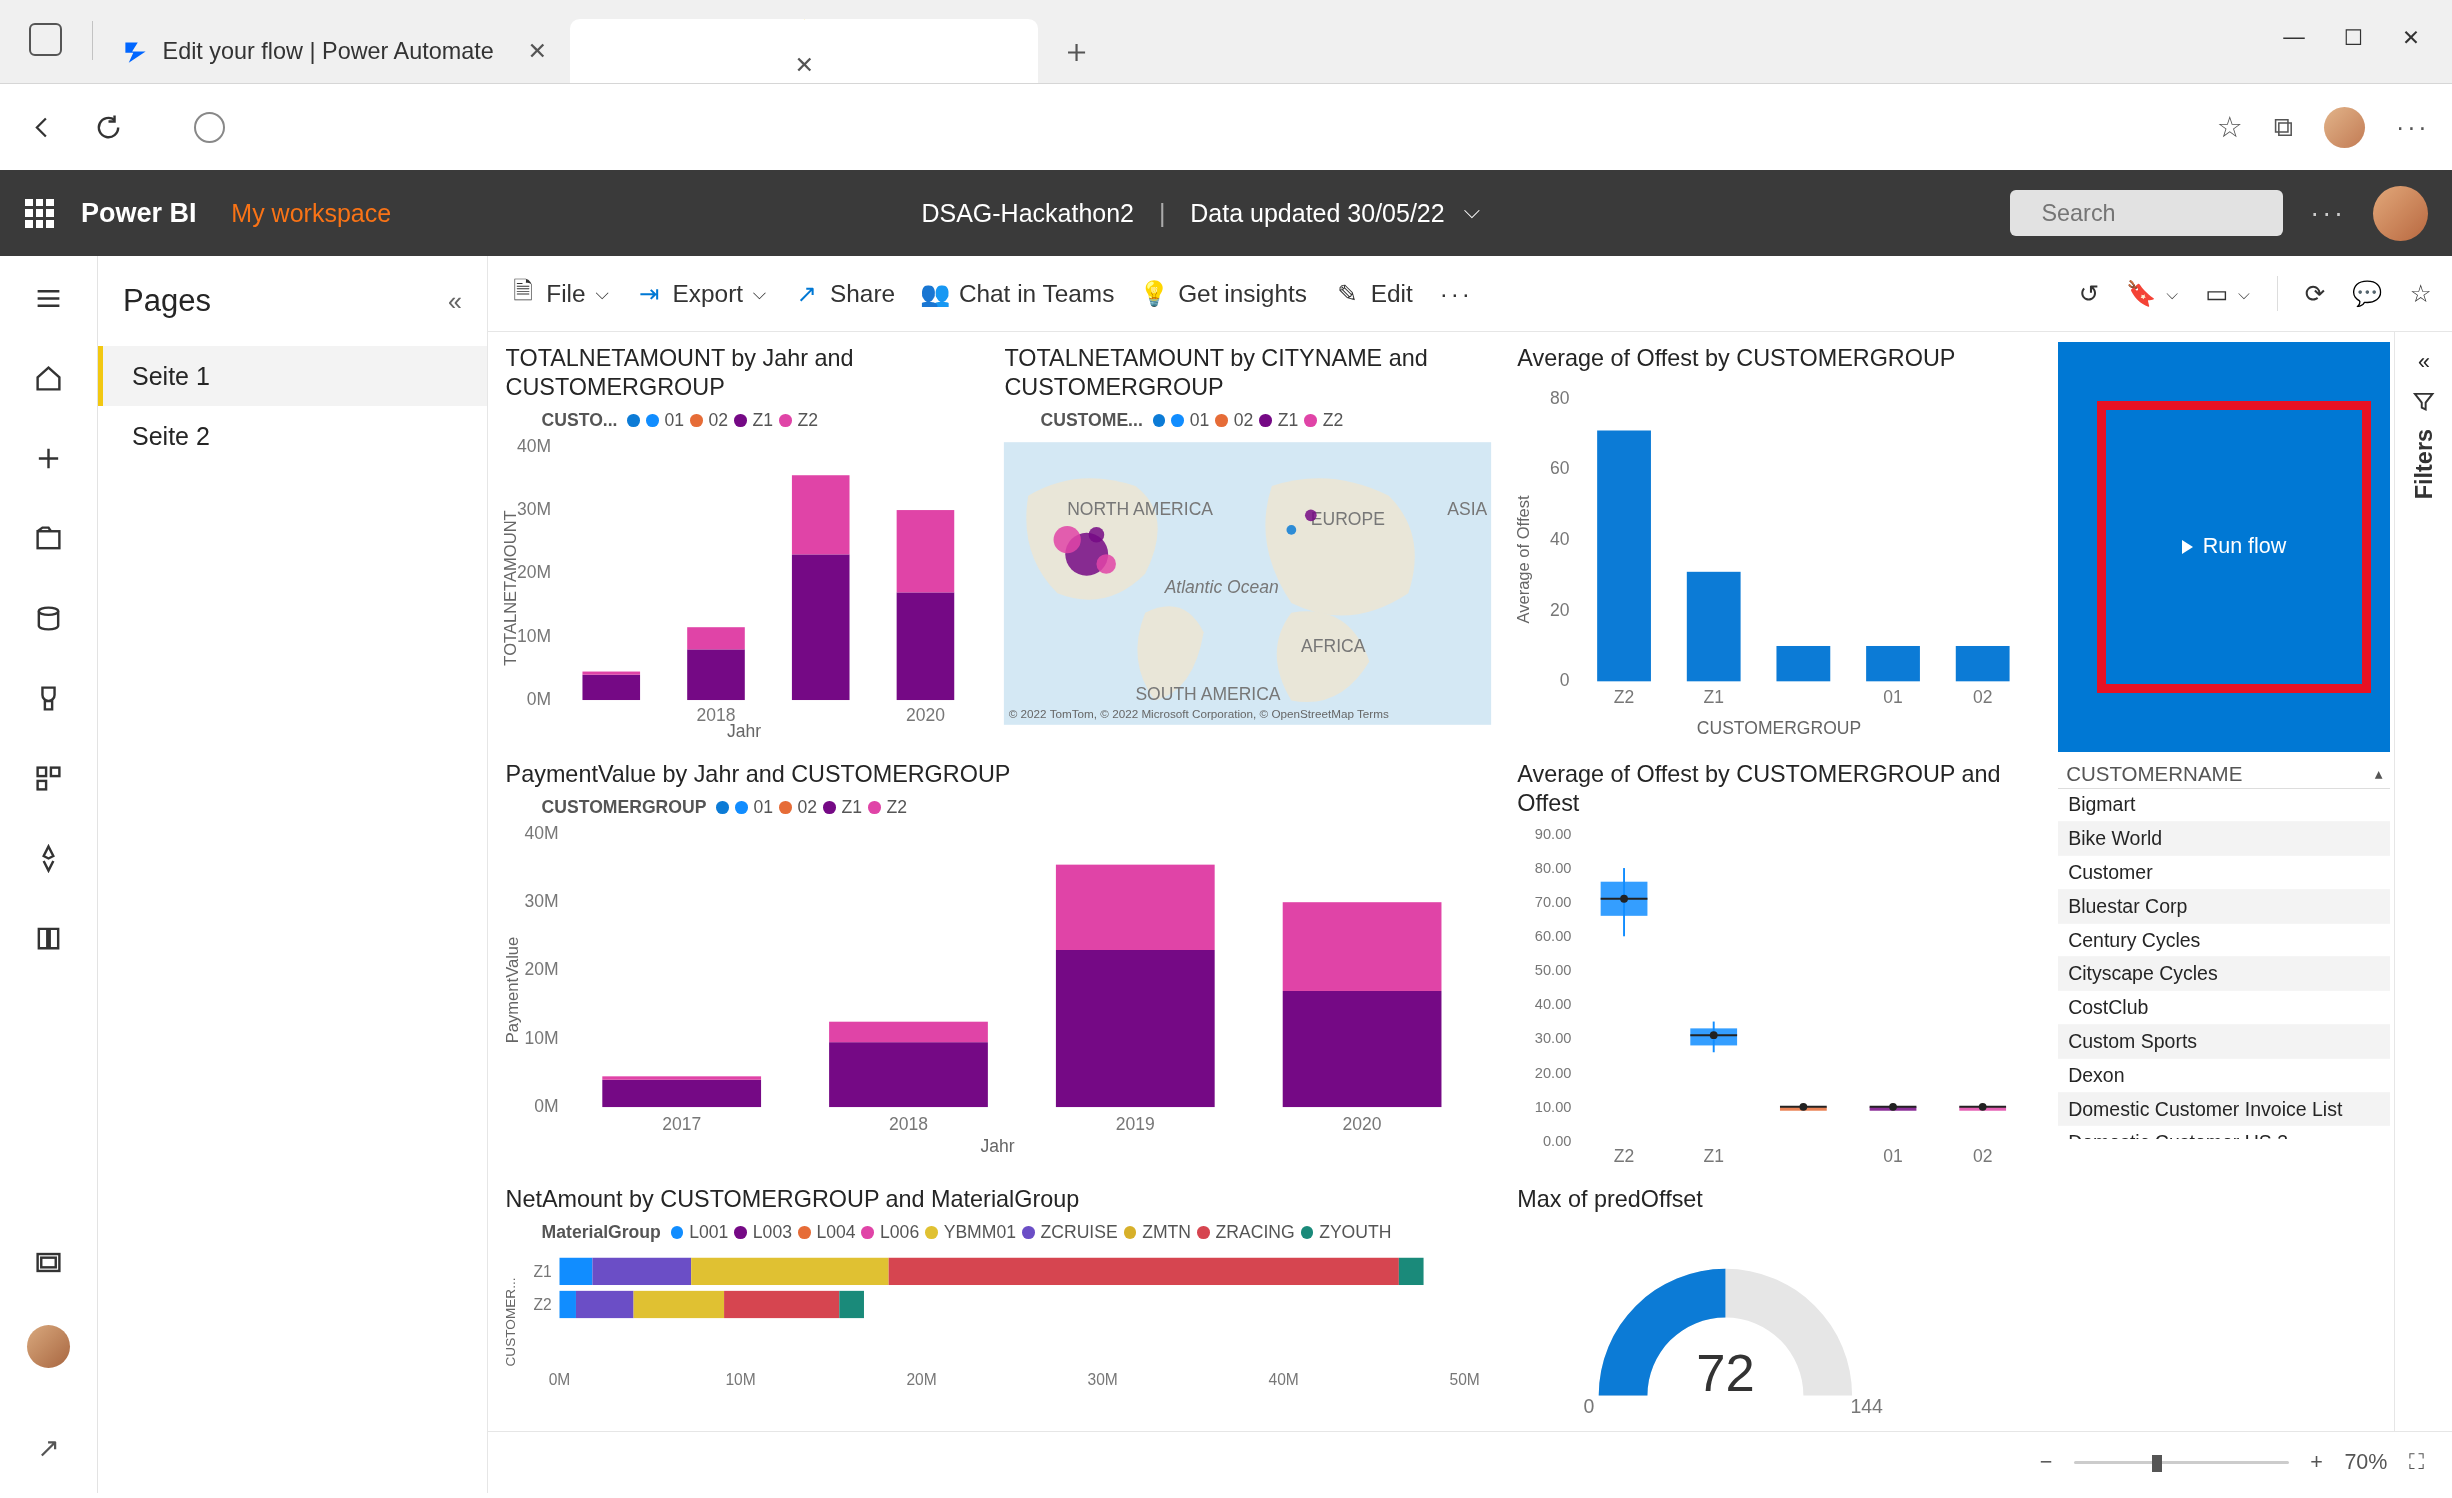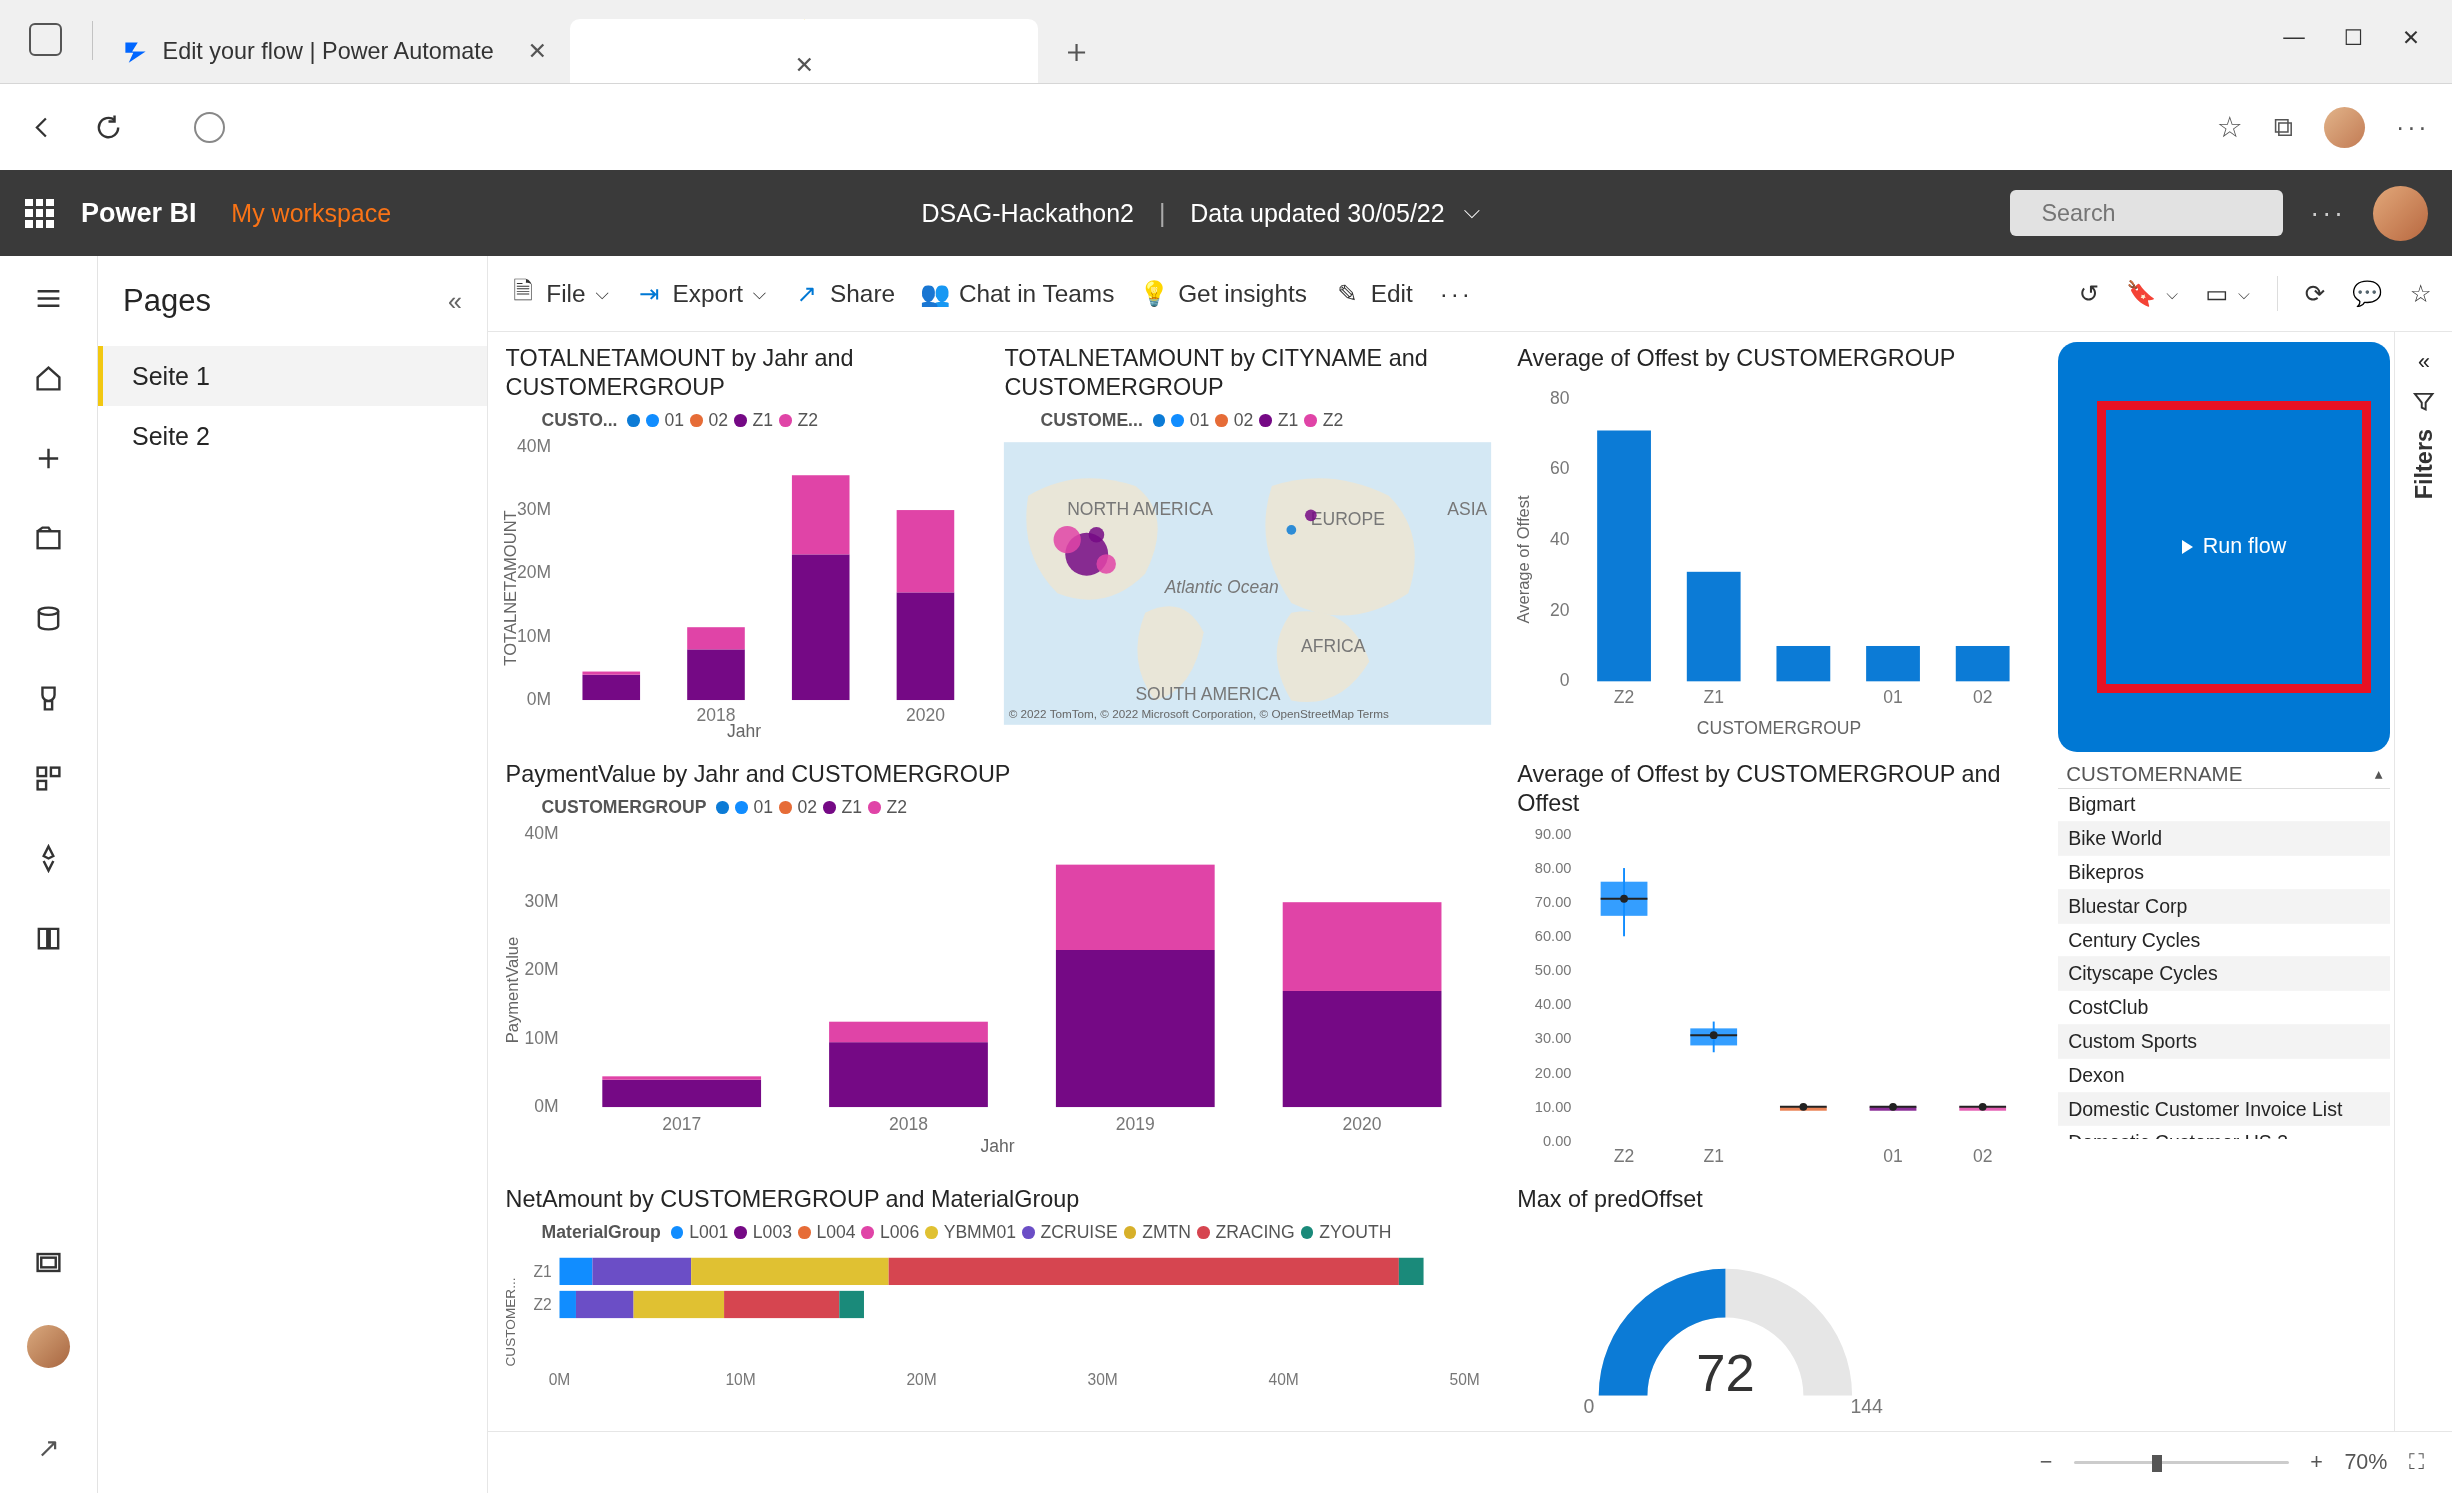--- a/index.html
+++ b/index.html
@@ -411,21 +411,21 @@
               <text x="300" y="332" font-size="18" fill="#777" text-anchor="middle"></text>
               <rect x="364.4" y="273.75" width="55.199999999999996" height="36.25" fill="#0c7bd6"></rect>
               <text x="392" y="332" font-size="18" fill="#777" text-anchor="middle">01</text>
               <rect x="456.4" y="273.75" width="55.199999999999996" height="36.25" fill="#0c7bd6"></rect>
               <text x="484" y="332" font-size="18" fill="#777" text-anchor="middle">02</text>
               <text x="275" y="364" font-size="18" fill="#666" text-anchor="middle">CUSTOMERGROUP</text>
               <text x="18" y="185" font-size="17" fill="#666" text-anchor="middle" transform="rotate(-90 18 185)">Average of Offest</text>
             </svg>
         </div>
 
-        <div class="visual runflow-tile" style="grid-column:4;grid-row:1;border-radius:19px;">
+        <div class="visual runflow-tile" style="grid-column:4;grid-row:1;">
           <div class="runflow-inner">
             <div class="runflow-btn-area">
               <div class="play-tri"></div>
               <span>Run flow</span>
             </div>
           </div>
         </div>
 
         <div class="visual" style="grid-column:1 / span 2;grid-row:2;">
           <div class="v-title">PaymentValue by Jahr and CUSTOMERGROUP</div>
@@ -516,21 +516,21 @@
         </div>
 
         <div class="visual" style="grid-column:4;grid-row:2;">
           <div class="slicer-title">
             <span>CUSTOMERNAME</span>
             <span style="font-size:15.6px;">▴</span>
           </div>
           <div class="slicer-list slicer-scroll" id="slicer-list">
               <div class="slicer-row">Bigmart</div>
               <div class="slicer-row alt">Bike World</div>
-              <div class="slicer-row">Bikepros</div>
+              <div class="slicer-row">Customer</div>
               <div class="slicer-row alt">Bluestar Corp</div>
               <div class="slicer-row">Century Cycles</div>
               <div class="slicer-row alt">Cityscape Cycles</div>
               <div class="slicer-row">CostClub</div>
               <div class="slicer-row alt">Custom Sports</div>
               <div class="slicer-row">Dexon</div>
               <div class="slicer-row alt">Domestic Customer Invoice List</div>
               <div class="slicer-row">Domestic Customer US 3</div>
             </div>
         </div>

